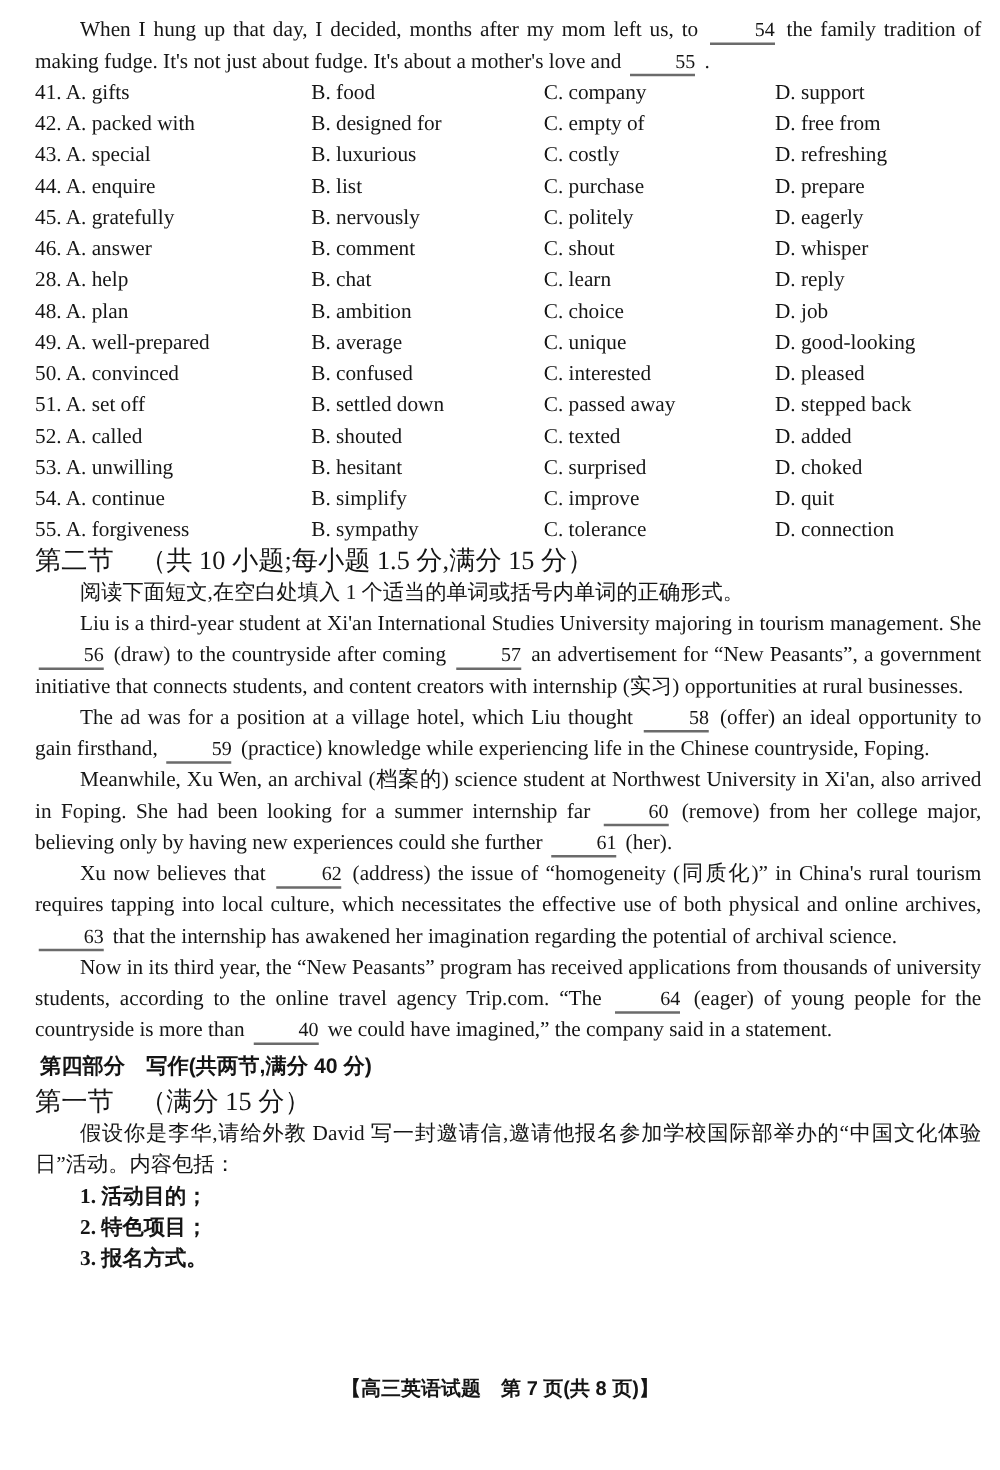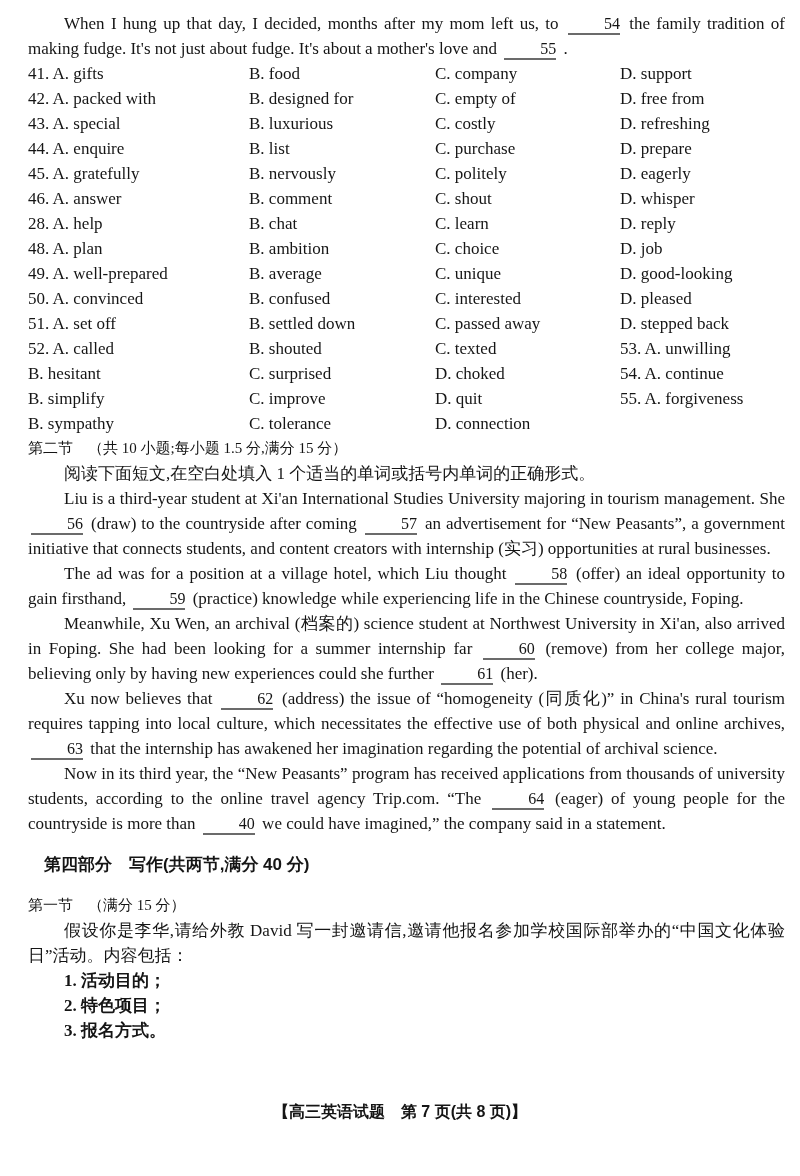--- a/index.html
+++ b/index.html
@@ -24,23 +24,23 @@
     line-height:19px;
     margin:0 3px;
     font-size:16px;
   }
   .opt-grid{
     display:grid;
     grid-template-columns:221px 186px 185px 1fr;
     line-height:25px;
   }
   .opt-cell{white-space:nowrap;overflow:hidden;}
-  .sec-header{line-height:25px;margin:0;font-weight:normal;font-size:15px;}
+  .sec-header{line-height:25px;margin:0;font-weight:normal;font-size:21px;}
   .bold-header{
-    line-height:25px;margin:16px;
+    line-height:25px;margin:4px;
     font-weight:bold;
     font-family:"Liberation Sans","DejaVu Sans",sans-serif;
     font-size:17px;
   }
   .points{list-style:none;margin:0;padding:0 0 0 36px;font-weight:bold;}
   .points li{line-height:25px;}
   .footer{
     position:absolute;left:0;top:1099px;width:100%;
     text-align:center;
     font-weight:bold;
@@ -97,20 +97,21 @@
       <div class="opt-cell">B. confused</div>
       <div class="opt-cell">C. interested</div>
       <div class="opt-cell">D. pleased</div>
       <div class="opt-cell">51. A. set off</div>
       <div class="opt-cell">B. settled down</div>
       <div class="opt-cell">C. passed away</div>
       <div class="opt-cell">D. stepped back</div>
       <div class="opt-cell">52. A. called</div>
       <div class="opt-cell">B. shouted</div>
       <div class="opt-cell">C. texted</div>
+      <div class="opt-cell">D. added</div>
       <div class="opt-cell">53. A. unwilling</div>
       <div class="opt-cell">B. hesitant</div>
       <div class="opt-cell">C. surprised</div>
       <div class="opt-cell">D. choked</div>
       <div class="opt-cell">54. A. continue</div>
       <div class="opt-cell">B. simplify</div>
       <div class="opt-cell">C. improve</div>
       <div class="opt-cell">D. quit</div>
       <div class="opt-cell">55. A. forgiveness</div>
       <div class="opt-cell">B. sympathy</div>

